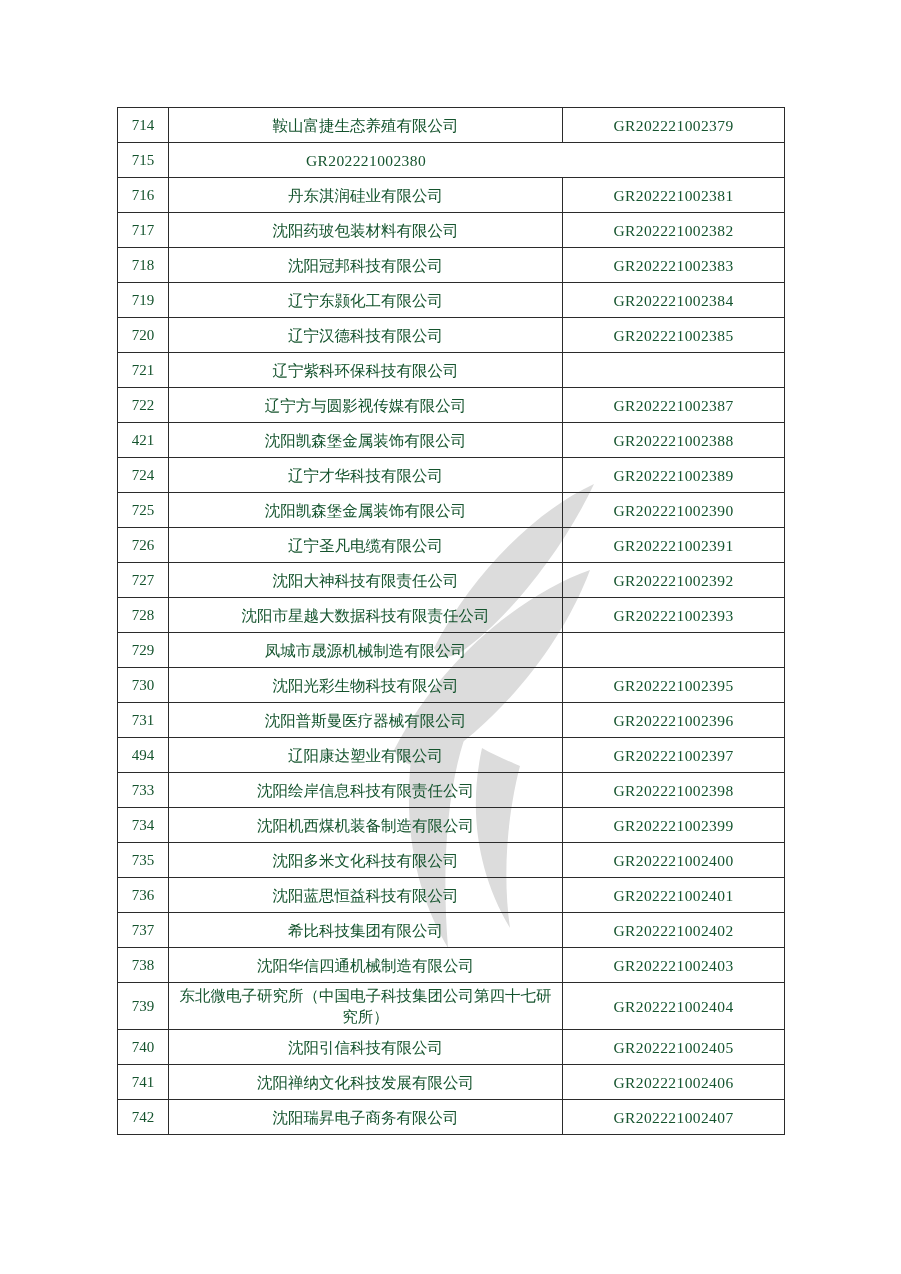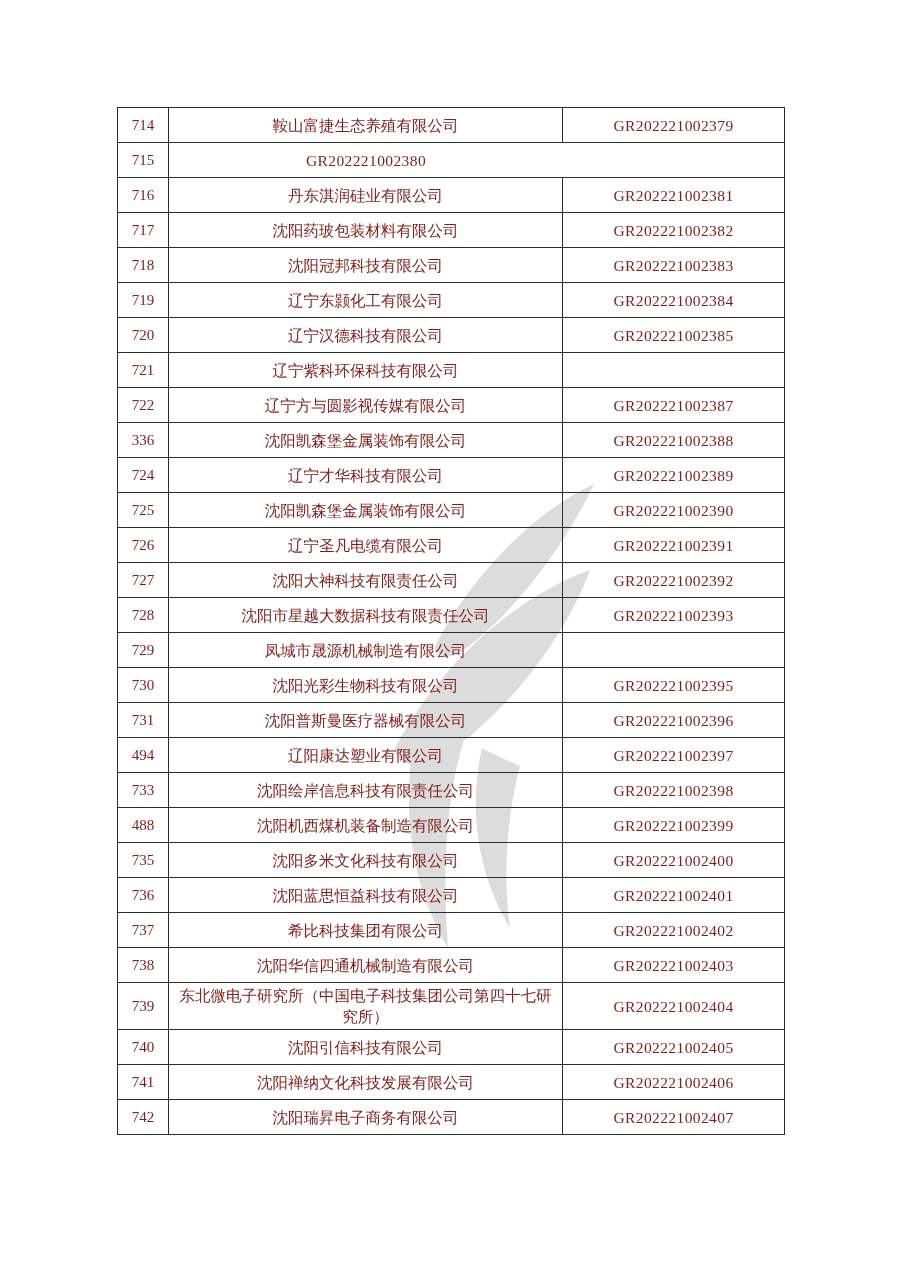--- a/index.html
+++ b/index.html
@@ -7,21 +7,21 @@
     padding: 0;
     background: #ffffff;
   }
   .page {
     position: relative;
     width: 901px;
     height: 1274px;
     background: #ffffff;
     overflow: hidden;
     font-family: "Liberation Serif", "DejaVu Serif", serif;
-    color: #7f1d1d;
+    color: #14532d;
   }
   .watermark {
     position: absolute;
     left: 388px;
     top: 478px;
     width: 212px;
     height: 478px;
     z-index: 0;
   }
   .table {
@@ -113,21 +113,21 @@
       <div class="trow">
         <div class="cell num">721</div>
         <div class="cell company">辽宁紫科环保科技有限公司</div>
       </div>
       <div class="trow">
         <div class="cell num">722</div>
         <div class="cell company">辽宁方与圆影视传媒有限公司</div>
         <div class="cell code">GR202221002387</div>
       </div>
       <div class="trow">
-        <div class="cell num">336</div>
+        <div class="cell num">421</div>
         <div class="cell company">沈阳凯森堡金属装饰有限公司</div>
         <div class="cell code">GR202221002388</div>
       </div>
       <div class="trow">
         <div class="cell num">724</div>
         <div class="cell company">辽宁才华科技有限公司</div>
         <div class="cell code">GR202221002389</div>
       </div>
       <div class="trow">
         <div class="cell num">725</div>
@@ -167,21 +167,21 @@
         <div class="cell num">494</div>
         <div class="cell company">辽阳康达塑业有限公司</div>
         <div class="cell code">GR202221002397</div>
       </div>
       <div class="trow">
         <div class="cell num">733</div>
         <div class="cell company">沈阳绘岸信息科技有限责任公司</div>
         <div class="cell code">GR202221002398</div>
       </div>
       <div class="trow">
-        <div class="cell num">488</div>
+        <div class="cell num">734</div>
         <div class="cell company">沈阳机西煤机装备制造有限公司</div>
         <div class="cell code">GR202221002399</div>
       </div>
       <div class="trow">
         <div class="cell num">735</div>
         <div class="cell company">沈阳多米文化科技有限公司</div>
         <div class="cell code">GR202221002400</div>
       </div>
       <div class="trow">
         <div class="cell num">736</div>

